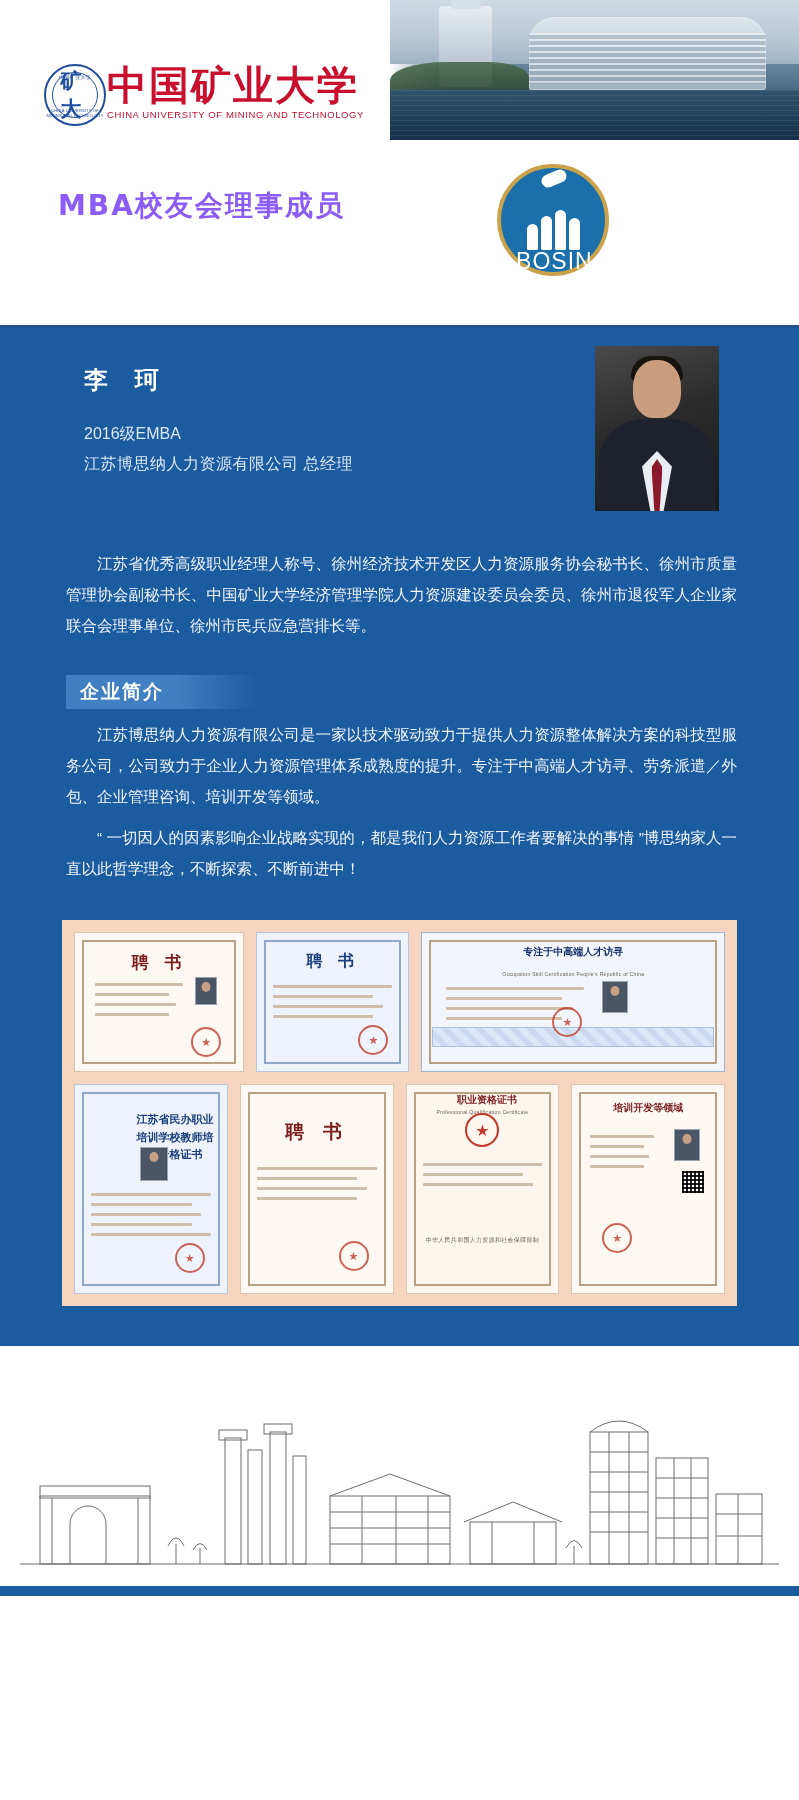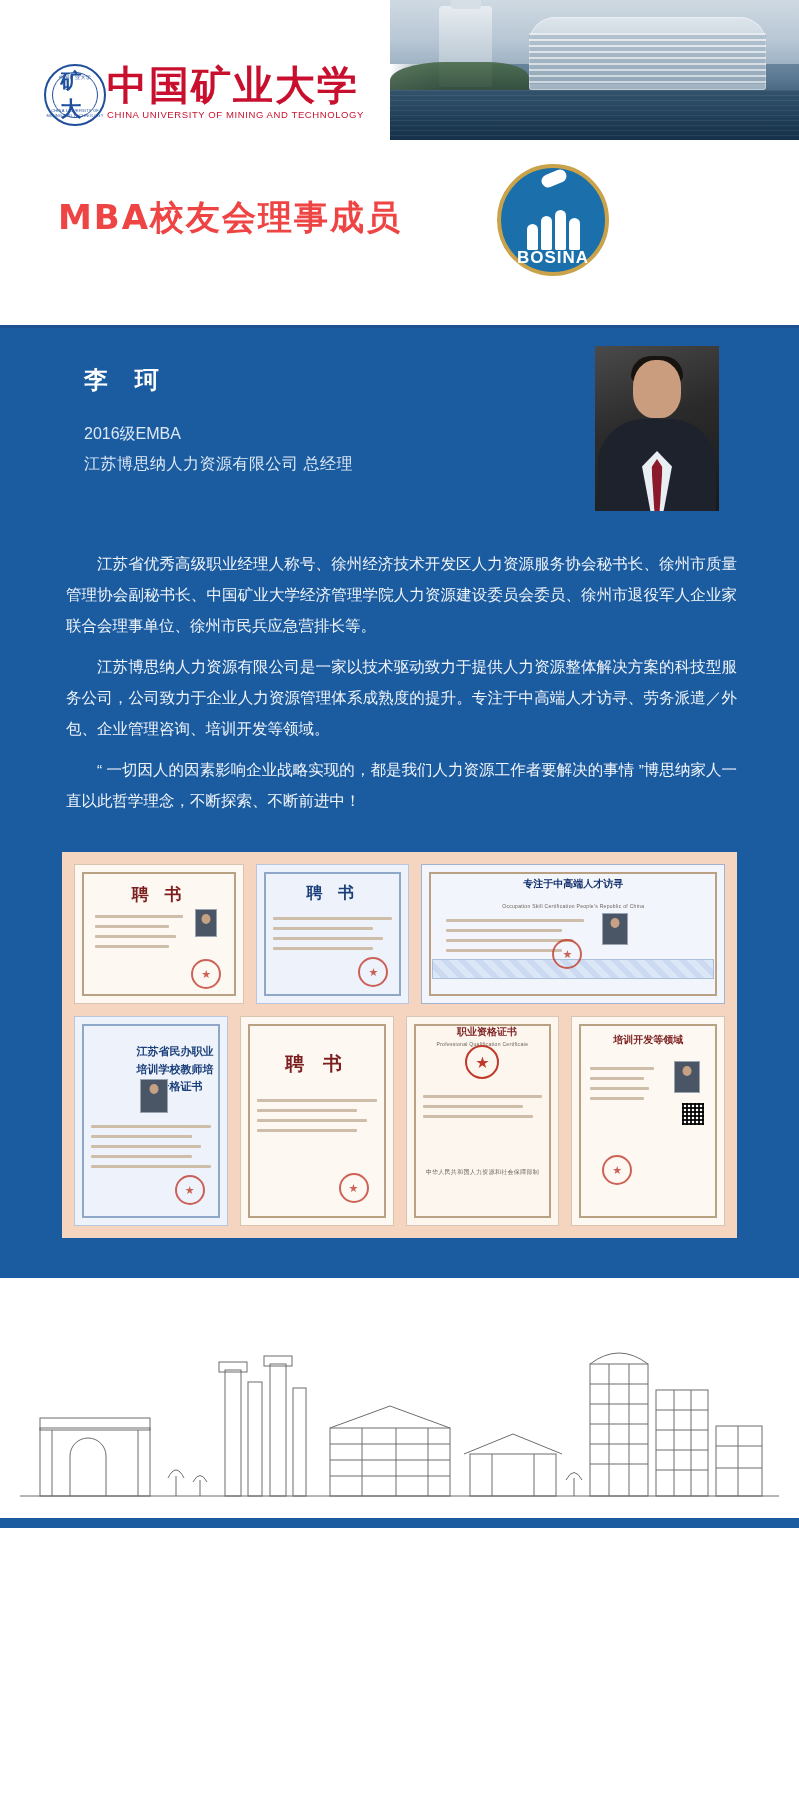--- a/index.html
+++ b/index.html
@@ -123,24 +123,23 @@
   
   .title-band {
     position: relative;
     width: 799px;
     height: 180px;
     background: #ffffff;
     border-bottom: 3px solid #1d4f91;
   }
   .title-text {
     position: absolute; left: 58px; top: 36px;
-    color: #ef4444; font-size: 34px; font-weight: bold;
+    color: #8b5cf6; font-size: 28px; font-weight: bold;
     line-height: 1.55; letter-spacing: 2px;
     font-family: "DejaVu Sans", sans-serif;
-    margin-top: 7px;
   }
   .bosina {
     position: absolute; right: 182px; top: 16px;
     width: 120px; height: 120px;
   }
   .bosina-circle {
     position:absolute; left:0; top:0; width:112px; height:112px; border-radius:50%;
     background:#1b6faa; border:4px solid #caa24a;
   }
   .bosina-hand {
@@ -151,22 +150,22 @@
   }
   .bosina-hand i:nth-child(1){ left:2px;  height:26px; }
   .bosina-hand i:nth-child(2){ left:16px; height:34px; }
   .bosina-hand i:nth-child(3){ left:30px; height:40px; }
   .bosina-hand i:nth-child(4){ left:44px; height:32px; }
   .bosina-thumb {
     position:absolute; left:40px; top:4px; width:26px; height:13px;
     background:#ffffff; border-radius:8px; transform:rotate(-22deg);
   }
   .bosina-label {
-    position:absolute; left:0; top:84px; width:112px; text-align:center;
-    color:#ffffff; font-weight:bold; font-size:17px; letter-spacing:1px;
+    position:absolute; left:0; top:84px; width:112px; text-align:right;
+    color:#ffffff; font-weight:normal; font-size:23px; letter-spacing:1px;
   }
 
   
   .body-blue {
     position: relative;
     width: 799px;
     background: #1b5ba0;
     padding-bottom: 40px;
   }
 
@@ -368,20 +367,23 @@
         <div class="body"></div>
         <div class="shirt"></div>
         <div class="tie"></div>
         <div class="hair"></div>
         <div class="head"></div>
       </div>
     </div>
 
     <p class="para indent">江苏省优秀高级职业经理人称号、徐州经济技术开发区人力资源服务协会秘书长、徐州市质量管理协会副秘书长、中国矿业大学经济管理学院人力资源建设委员会委员、徐州市退役军人企业家联合会理事单位、徐州市民兵应急营排长等。</p>
 
+    <div class="sec-head" style="margin-top:34px;">
+      <span>企业简介</span>
+    </div>
     <p class="para indent">江苏博思纳人力资源有限公司是一家以技术驱动致力于提供人力资源整体解决方案的科技型服务公司，公司致力于企业人力资源管理体系成熟度的提升。专注于中高端人才访寻、劳务派遣／外包、企业管理咨询、培训开发等领域。</p>
     <p class="para indent">“ 一切因人的因素影响企业战略实现的，都是我们人力资源工作者要解决的事情 ”博思纳家人一直以此哲学理念，不断探索、不断前进中！</p>
 
     <div class="certs">
 
       <div class="cert-row">
         <div class="cert" style="width:200px;height:140px;">
           <div class="inner"></div>
           <div class="ttl" style="font-size:17px;letter-spacing:5px;top:18px;">聘 书</div>
           <div class="photo" style="right:26px;top:44px;"></div>

